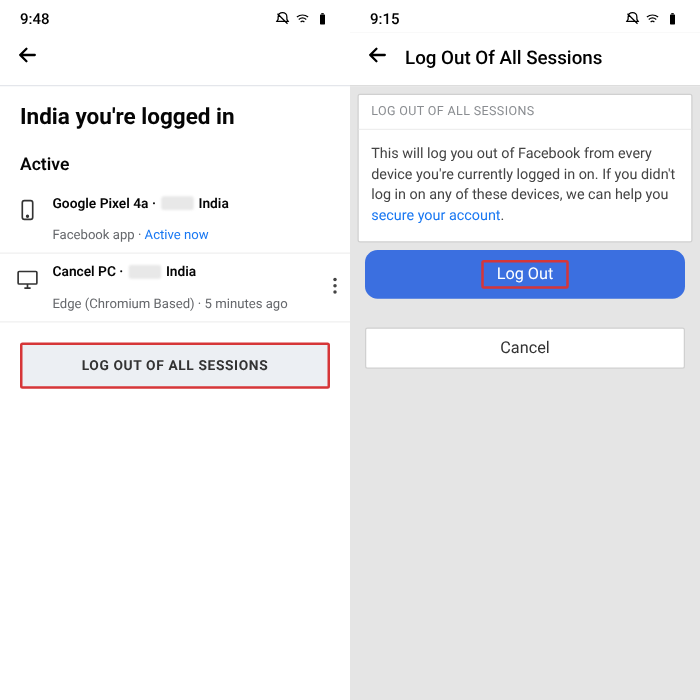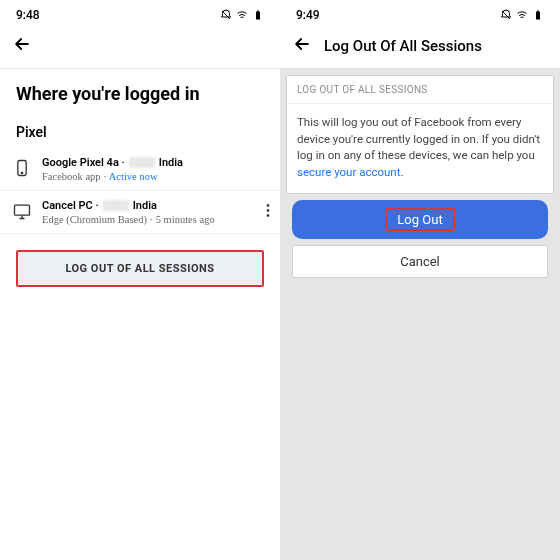--- a/index.html
+++ b/index.html
@@ -78,22 +78,21 @@
   .redact {
     display:inline-block;
     width:26px; height:11px;
     background:#e8e8e8;
     filter:blur(1px);
     border-radius:2px;
   }
   .login-sub {
     font-size:10.5px;
     color:#65676b;
-    margin-top:2px;
-    font-family:Liberation Serif, serif;
+    margin-top:12px;
   }
   .active-now { color:#1877f2; }
   .row-menu {
     position:absolute;
     right:10px; top:50%;
     transform:translateY(-50%);
     color:#444;
   }
   .logout-all-btn {
     margin:16px 16px 0 16px;
@@ -140,21 +139,21 @@
     border-radius:10px;
     position:relative;
   }
   .primary-btn .inner-label {
     display:inline-block;
     padding:2px 10px;
     border:2px solid #d63638;
     border-radius:2px;
   }
   .secondary-btn {
-    margin:6px 6px 6px 6px;
+    margin:23px 6px 6px 6px;
     background:#fff;
     color:#333;
     text-align:center;
     font-size:13px;
     padding:8px 0;
     border:1px solid #d0d0d0;
     border-radius:2px;
   }
 </style>
 </head>
@@ -179,23 +178,23 @@
 
   <div class="topbar">
     <span class="back-arrow">
       <svg viewBox="0 0 24 24" fill="none" stroke="#000" stroke-width="2.2" stroke-linecap="round" stroke-linejoin="round">
           <path d="M19 12H5M11 18l-6-6 6-6"></path>
         </svg>
     </span>
   </div>
   <div class="divider"></div>
 
-  <div class="heading">Where you're logged in</div>
-
-  <div class="subhead">Pixel</div>
+  <div class="heading">India you're logged in</div>
+
+  <div class="subhead">Active</div>
 
   <div class="login-row">
     <span class="device-icon">
       <svg viewBox="0 0 24 24" fill="none" stroke="#333" stroke-width="1.6">
           <rect x="7" y="3" width="10" height="18" rx="2"></rect>
           <circle cx="12" cy="18" r="0.8" fill="#333"></circle>
         </svg>
     </span>
     <div class="login-text">
       <div class="login-title">
@@ -231,21 +230,21 @@
           <circle cx="2" cy="12" r="1.4"></circle>
         </svg>
     </span>
   </div>
 
   <div class="logout-all-btn">LOG OUT OF ALL SESSIONS</div>
 </div>
 
 <div class="phone right">
   <div class="status-bar">
-    <span>9:49</span>
+    <span>9:15</span>
     <div class="status-icons">
       <svg viewBox="0 0 24 24" fill="none" stroke="#000" stroke-width="2">
           <path d="M12 2a7 7 0 0 0-7 7v4l-2 3h18l-2-3V9a7 7 0 0 0-7-7zM4 4l16 16"></path>
         </svg>
       <svg viewBox="0 0 24 24" fill="none" stroke="#000" stroke-width="2">
           <path d="M3 9a15 15 0 0 1 18 0M6 13a10 10 0 0 1 12 0M9 17a5 5 0 0 1 6 0M12 20h0"></path>
         </svg>
       <svg viewBox="0 0 24 24" fill="#000">
           <rect x="8" y="5" width="8" height="16" rx="1"></rect>
           <rect x="10" y="3" width="4" height="2"></rect>

